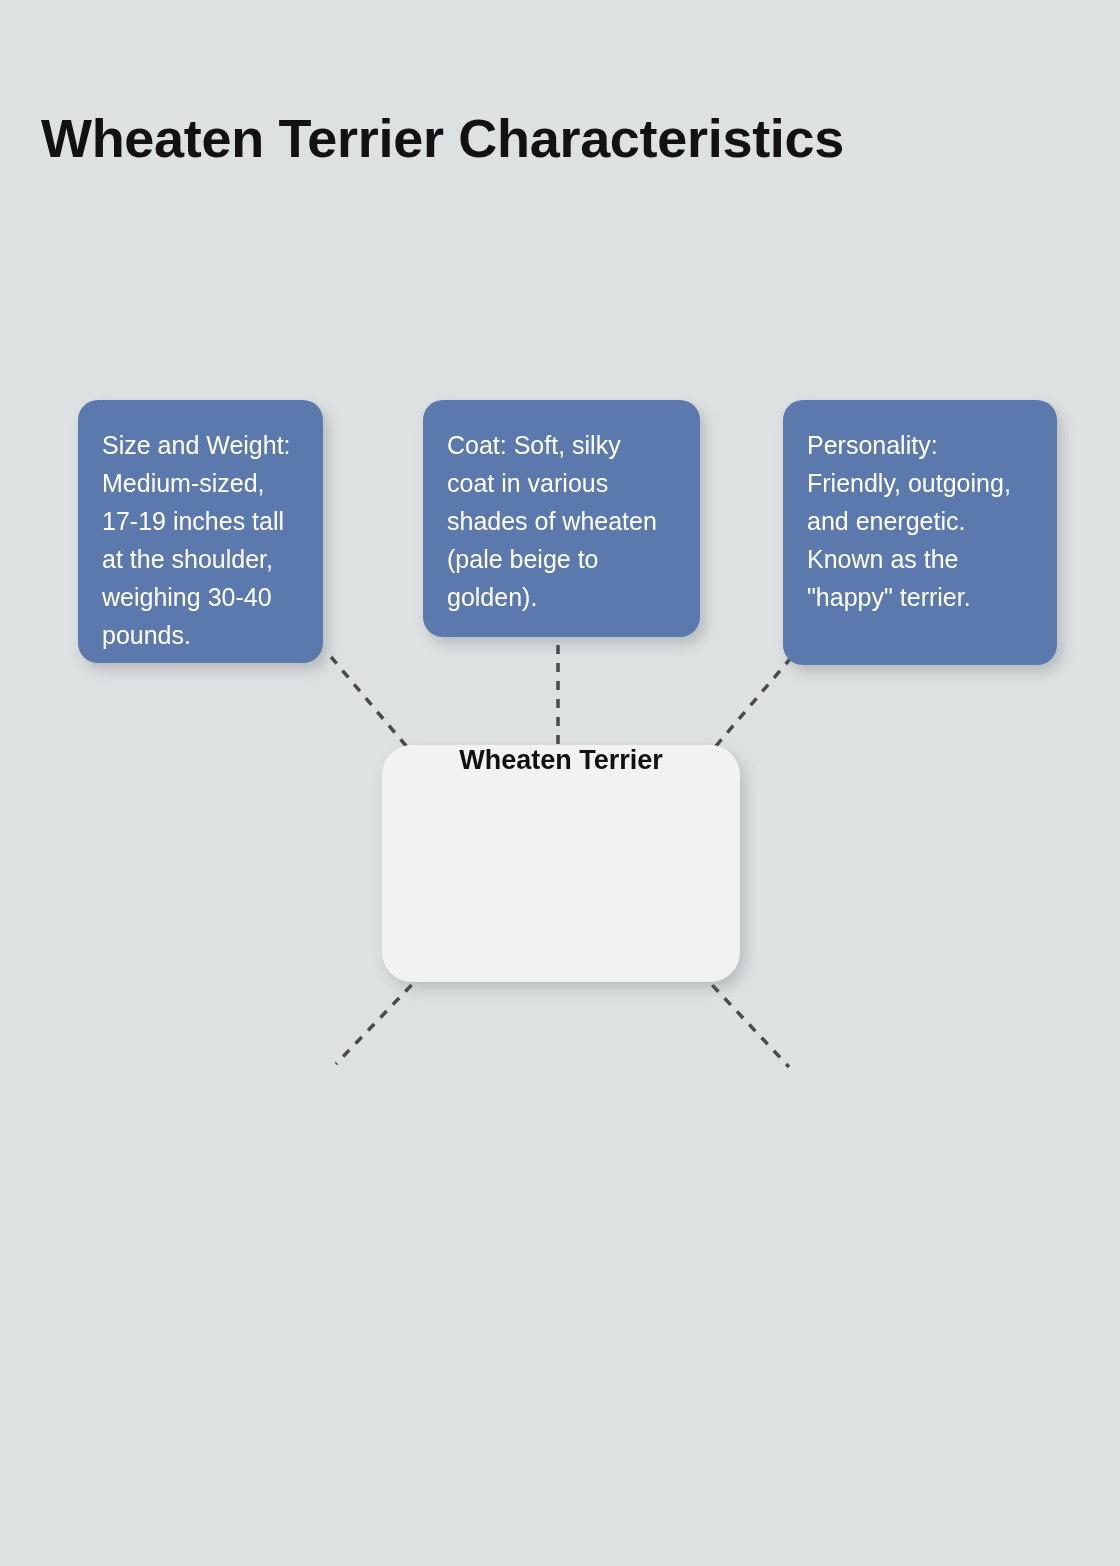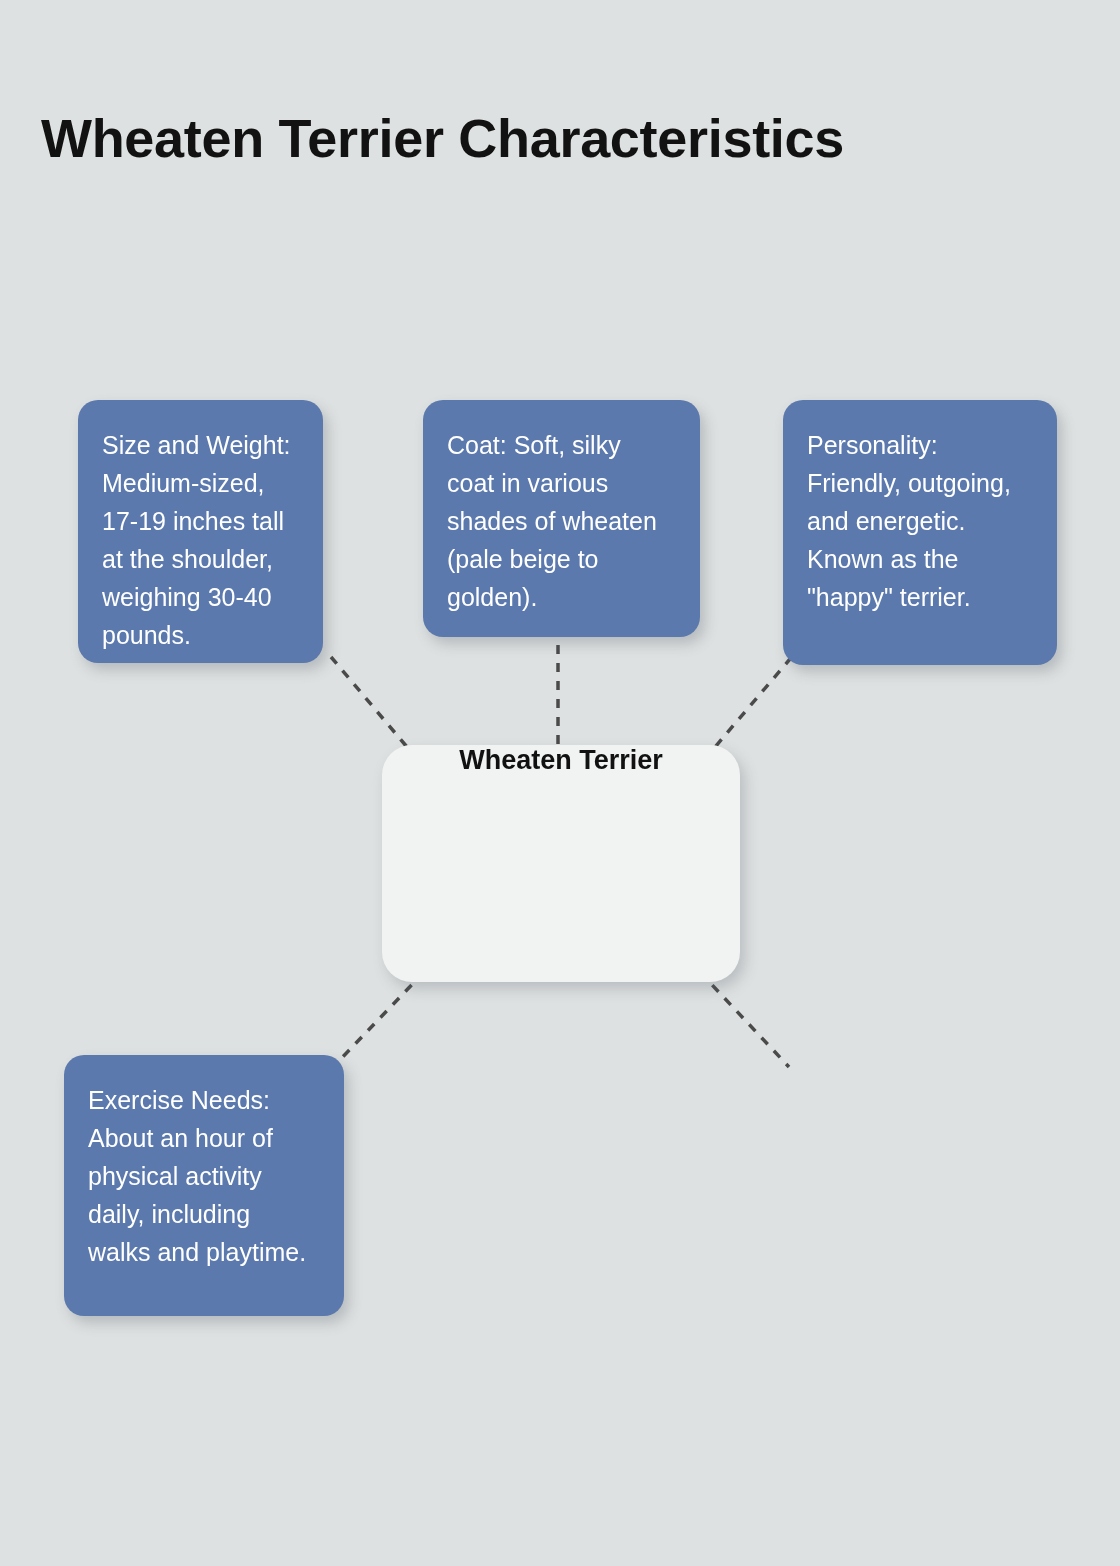--- a/index.html
+++ b/index.html
@@ -114,18 +114,15 @@
   </div>
 
   <div class="node node-tr">
     <span class="txt">Personality: Friendly, outgoing, and energetic. Known as the "happy" terrier.</span>
   </div>
 
   <div id="center-node">
     <span class="center-label">Wheaten Terrier</span>
   </div>
 
-  <div class="node node-bl">
-    <span class="txt">Exercise Needs: About an hour of physical activity daily, including walks and playtime.</span>
-  </div>
 
 
 </div>
 
 </body></html>

